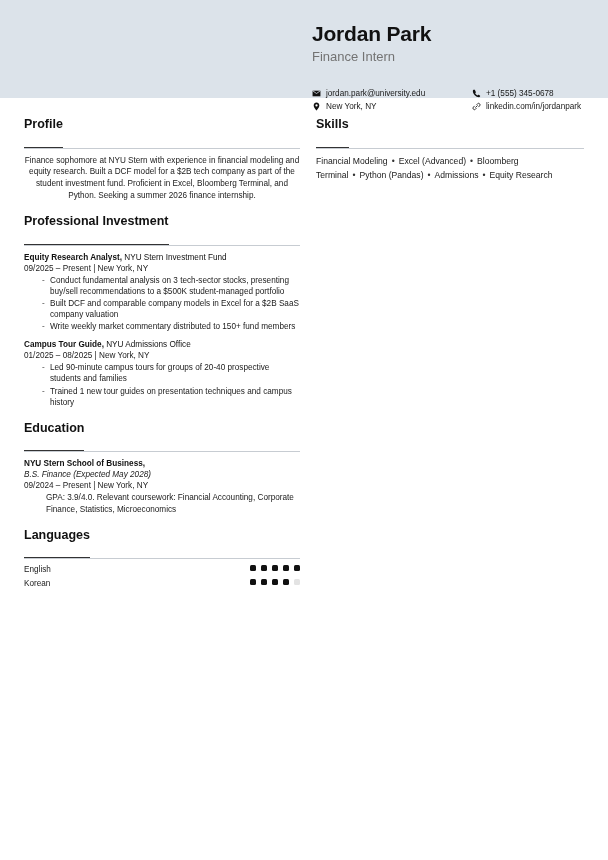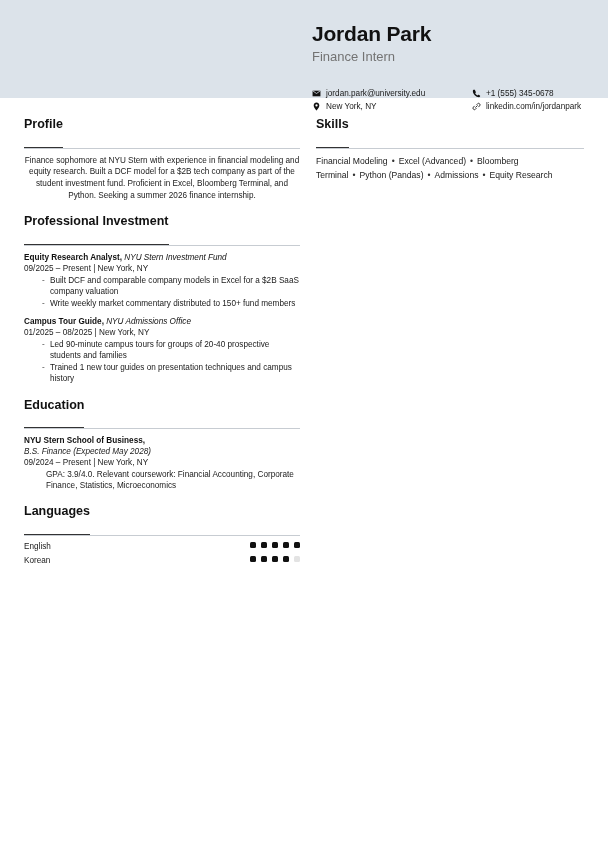--- a/index.html
+++ b/index.html
@@ -104,21 +104,21 @@
   
   .entry { margin-bottom: 7px; }
   .entry:last-child { margin-bottom: 0; }
   .entry-head {
     font-size: 8.2px;
     line-height: 1.35;
     color: #111111;
     margin: 0;
   }
   .entry-role { font-weight: bold; }
-  .entry-org { font-style: italic; font-weight: normal; }
+  .entry-org { font-weight: normal; }
   .entry-meta {
     font-size: 8.2px;
     line-height: 1.35;
     color: #1a1a1a;
     margin: 0 0 1px 0;
   }
   .entry-degree {
     font-size: 8.2px;
     font-style: italic;
     line-height: 1.35;
@@ -250,20 +250,21 @@
         <div class="section-title">Professional Investment</div>
         <div class="section-rule"></div>
 
         <div class="entry">
           <p class="entry-head">
             <span class="entry-role">Equity Research Analyst,</span>
             <span class="entry-org">NYU Stern Investment Fund</span>
           </p>
           <p class="entry-meta">09/2025 – Present | New York, NY</p>
           <ul class="bullets">
+            <li>Conduct fundamental analysis on 3 tech-sector stocks, presenting buy/sell recommendations to a $500K student-managed portfolio</li>
             <li>Built DCF and comparable company models in Excel for a $2B SaaS company valuation</li>
             <li>Write weekly market commentary distributed to 150+ fund members</li>
           </ul>
         </div>
 
         <div class="entry">
           <p class="entry-head">
             <span class="entry-role">Campus Tour Guide,</span>
             <span class="entry-org">NYU Admissions Office</span>
           </p>

